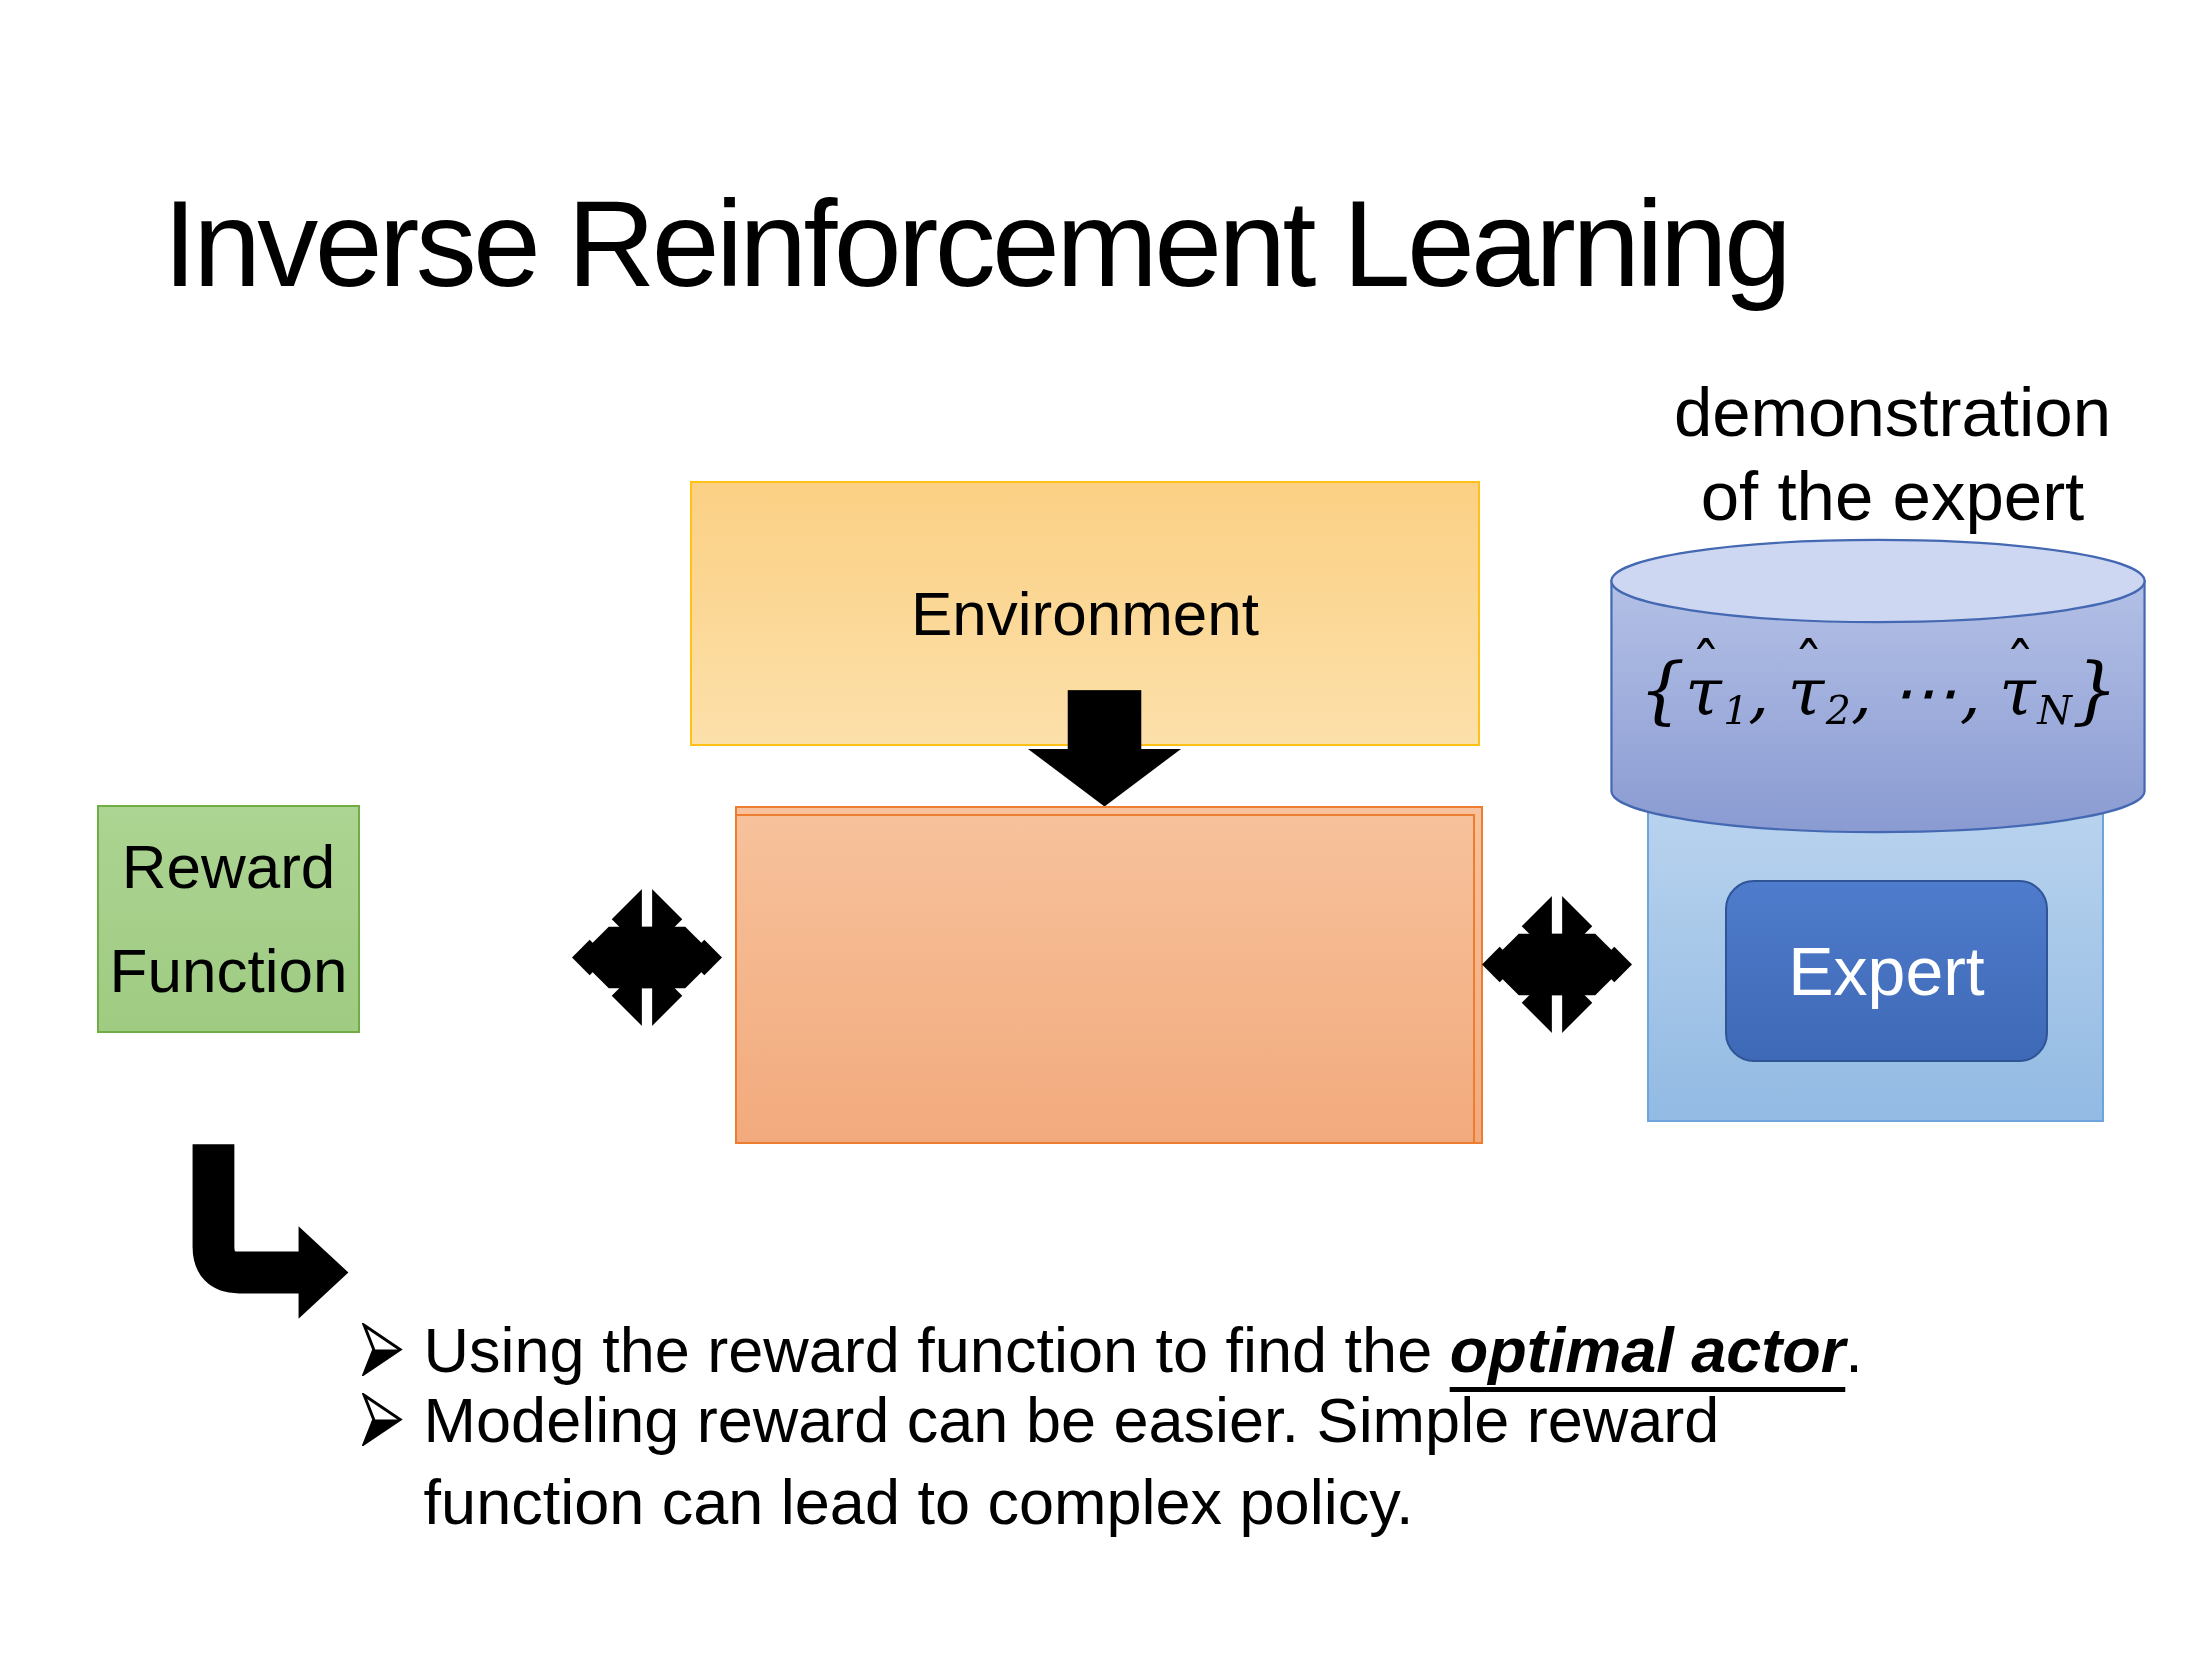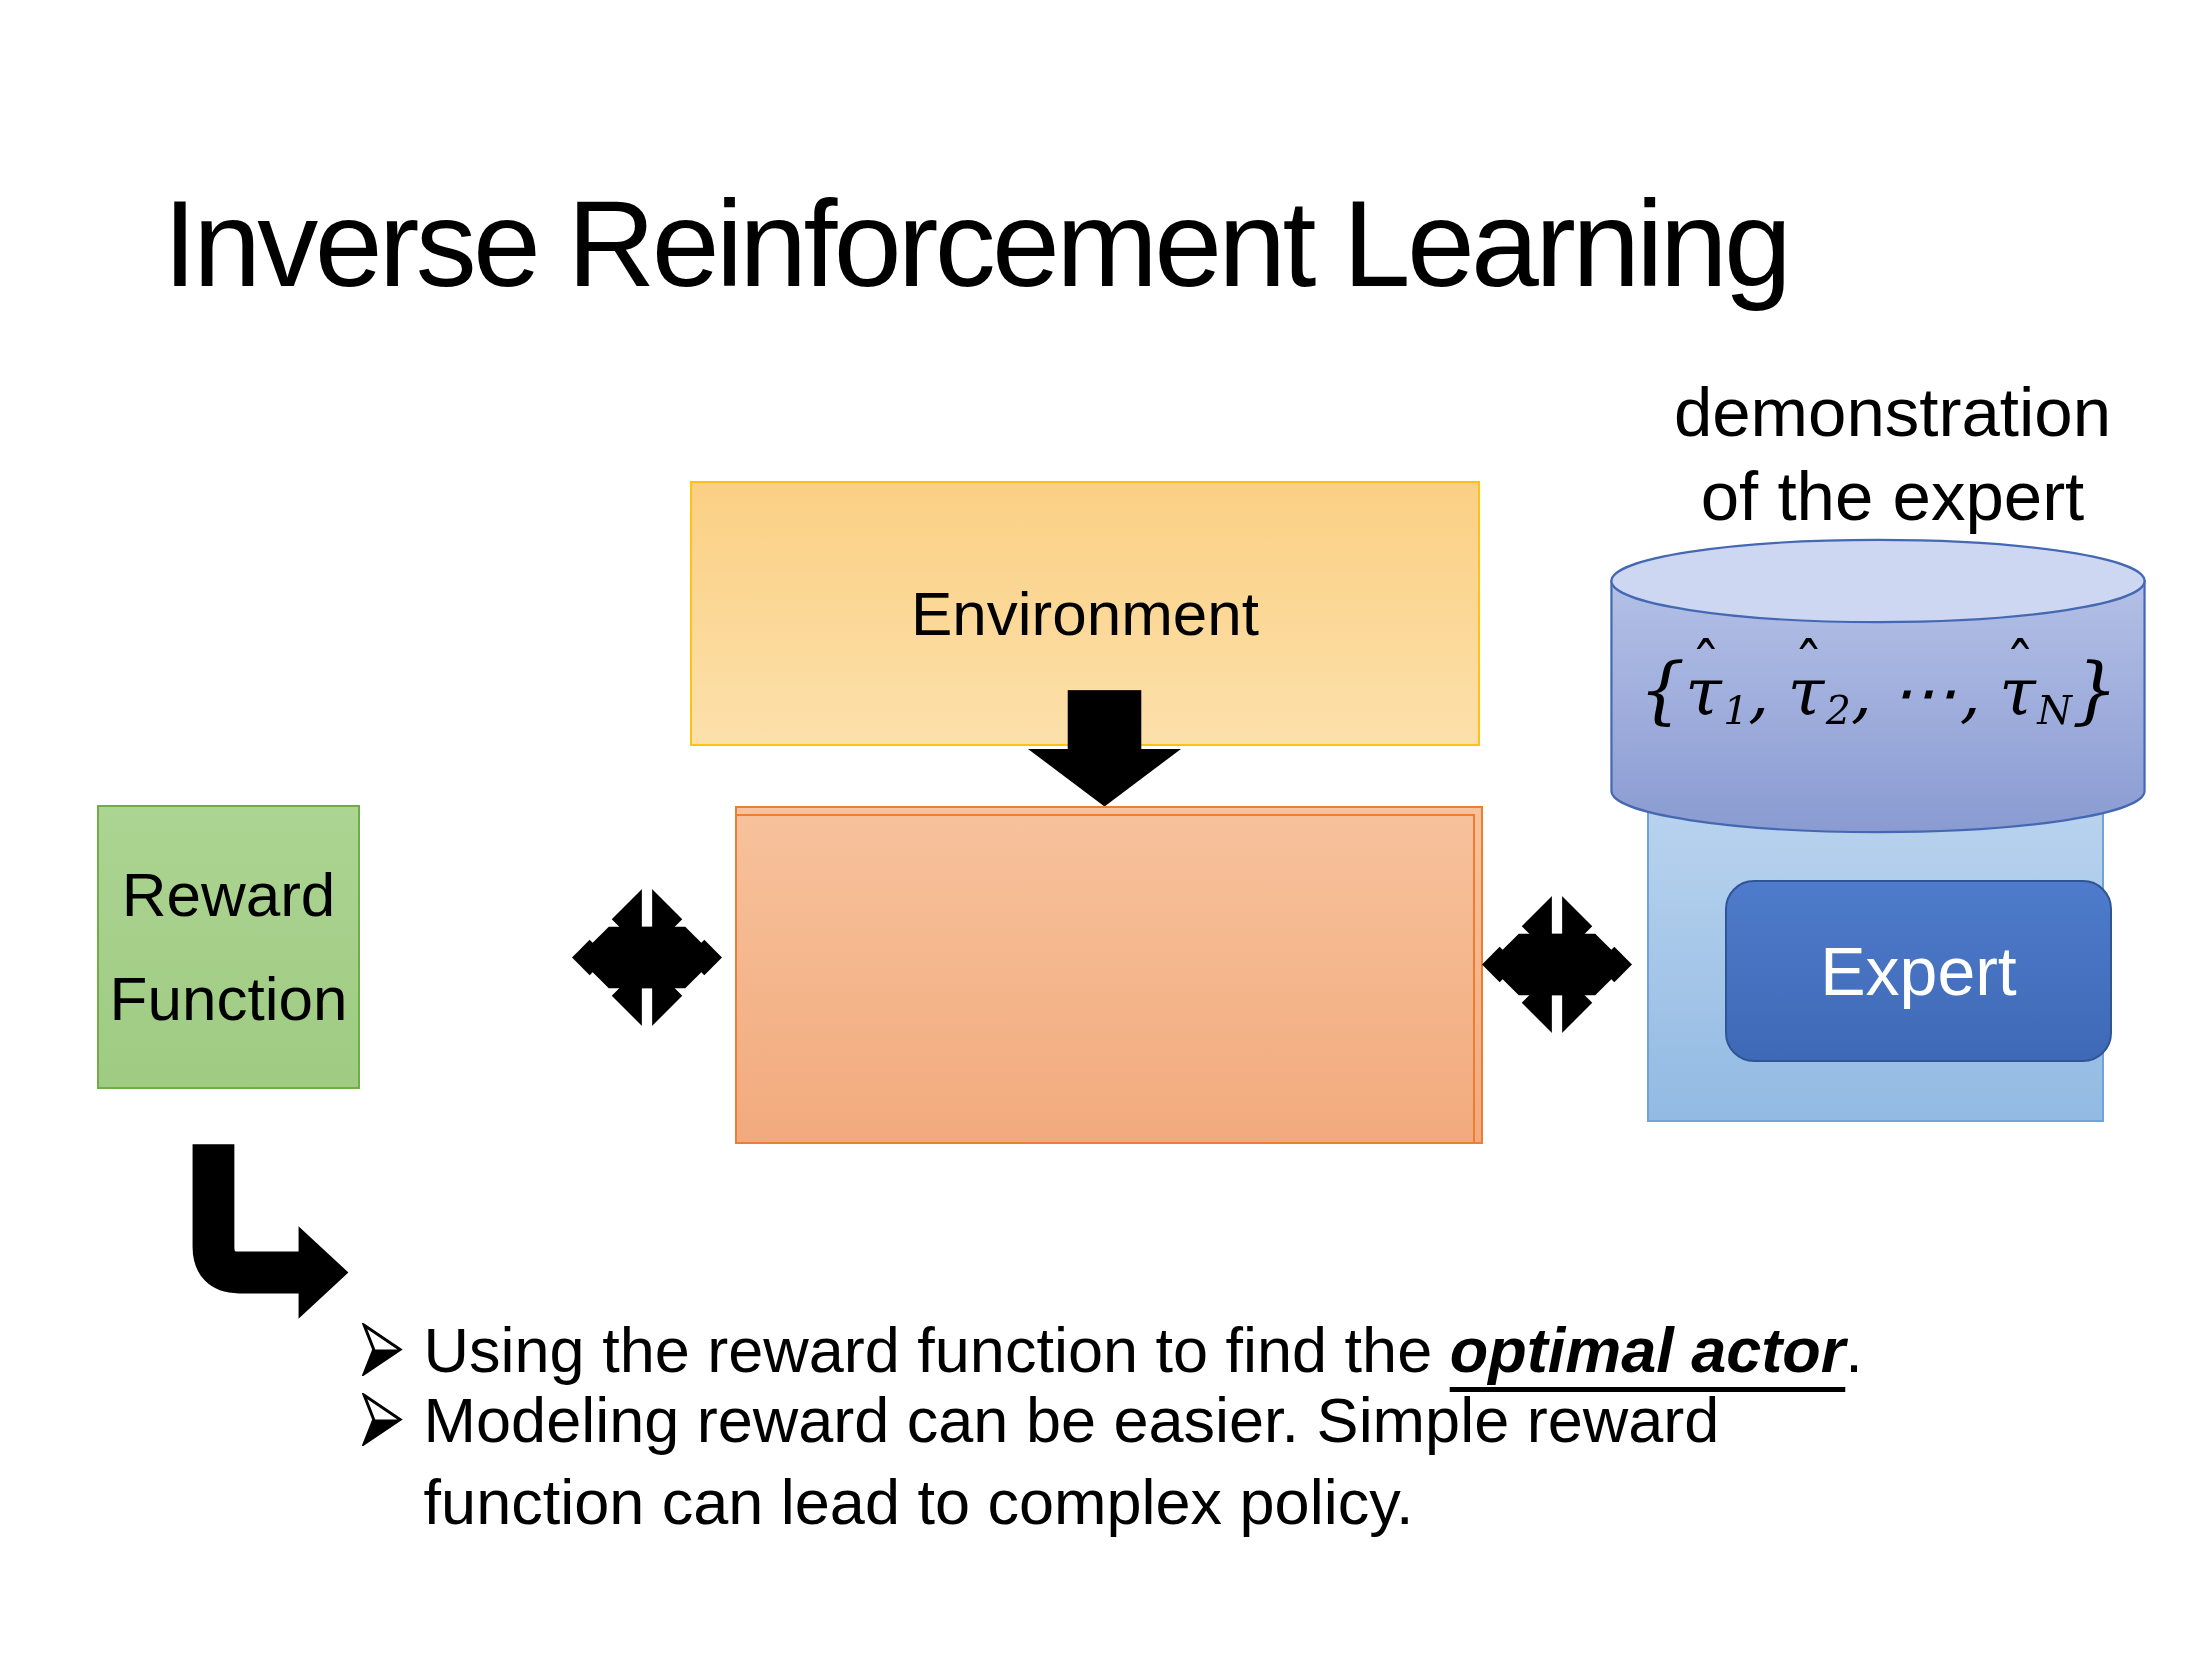--- a/index.html
+++ b/index.html
@@ -35,21 +35,21 @@
     text-align:center;
     box-sizing:border-box;
   }
   .box-env{
     left:690px;top:481px;width:790px;height:265px;
     background:linear-gradient(180deg,#FBD084 0%,#FCE0AA 100%);
     border:2.9px solid #FFC113;
     font-size:62px;
   }
   .box-reward{
-    left:97px;top:805px;width:263px;height:284px;
+    left:97px;top:805px;width:263px;height:228px;
     background:linear-gradient(180deg,#ACD492 0%,#9FCB82 100%);
     border:2.2px solid #70AD47;
     font-size:62px;line-height:1.68;
   }
   .box-rl{
     left:735px;top:806px;width:748px;height:338px;
     background:linear-gradient(180deg,#F7C29C 0%,#F2AA7D 100%);
     border:2.2px solid #ED7D31;
     font-size:62px;line-height:1.68;
   }
@@ -59,21 +59,21 @@
     border:2.2px solid #ED7D31;
     pointer-events:none;
   }
   .expert-panel{
     left:1647px;top:781px;width:457px;height:341px;
     background:linear-gradient(180deg,#BCD5EF 0%,#92BAE3 100%);
     border:2.2px solid #6FA3DB;
     box-sizing:border-box;
   }
   .expert-box{
-    left:1725px;top:880px;width:387px;height:182px;
+    left:1725px;top:880px;width:323px;height:182px;
     background:linear-gradient(180deg,#4E7BCB 0%,#3E69B6 100%);
     border:2.2px solid #2F5597;
     border-radius:29px;
     display:flex;align-items:center;justify-content:center;
     color:#fff;font-size:68px;
     box-sizing:border-box;
     z-index:3;
   }
   .cylinder{left:1606px;top:534px;z-index:2;}
   .math{

